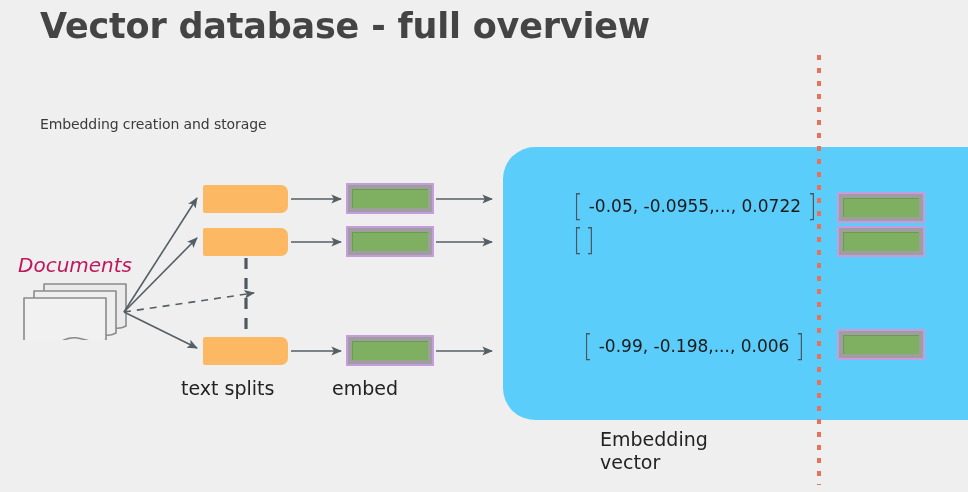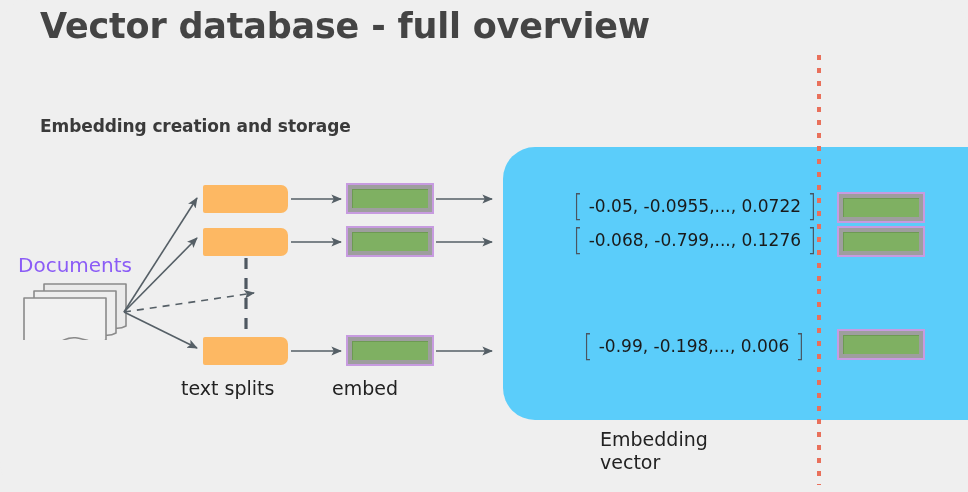--- a/index.html
+++ b/index.html
@@ -28,22 +28,22 @@
     left: 40px; top: 6px;
     font-size: 35px;
     font-weight: bold;
     color: #444444;
     letter-spacing: -0.2px;
     white-space: nowrap;
   }
   .subtitle {
     position: absolute;
     left: 40px; top: 116px;
-    font-size: 17px;
-    font-weight: bold;
+    font-size: 14px;
+    font-weight: normal;
     color: #3a3a3a;
     letter-spacing: -0.1px;
     white-space: nowrap;
   }
 
   
   .blue-panel {
     position: absolute;
     left: 503px; top: 147px;
     width: 465px; height: 273px;
@@ -60,22 +60,23 @@
     background-image: linear-gradient(to bottom, #E9705B 0px, #E9705B 5px, rgba(0,0,0,0) 5px, rgba(0,0,0,0) 13px);
     background-size: 4px 13px;
     background-repeat: repeat-y;
   }
 
   
   .documents-label {
     position: absolute;
     left: 18px; top: 253px;
     font-size: 20px;
-    color: #8b5cf6;
-    white-space: nowrap;
+    color: #be185d;
+    white-space: nowrap;
+    font-style: italic;
   }
   .docs-stack {
     position: absolute;
     left: 22px; top: 278px;
     width: 110px; height: 62px;
   }
   .docs-stack svg { display:block; }
 
   
   .orange-box {
@@ -216,21 +217,20 @@
       <div class="inner"></div>
     </div>
 
   <div class="vector-row vr1">
     <span class="brk">[</span>
     <span class="val">-0.05, -0.0955,..., 0.0722</span>
     <span class="brk">]</span>
   </div>
   <div class="vector-row vr2">
     <span class="brk">[</span>
-    <span class="val">-0.068, -0.799,..., 0.1276</span>
     <span class="brk">]</span>
   </div>
   <div class="vector-row vr3">
     <span class="brk">[</span>
     <span class="val">-0.99, -0.198,..., 0.006</span>
     <span class="brk">]</span>
   </div>
 
   <div class="green-box gbr1">
       <div class="inner"></div>

